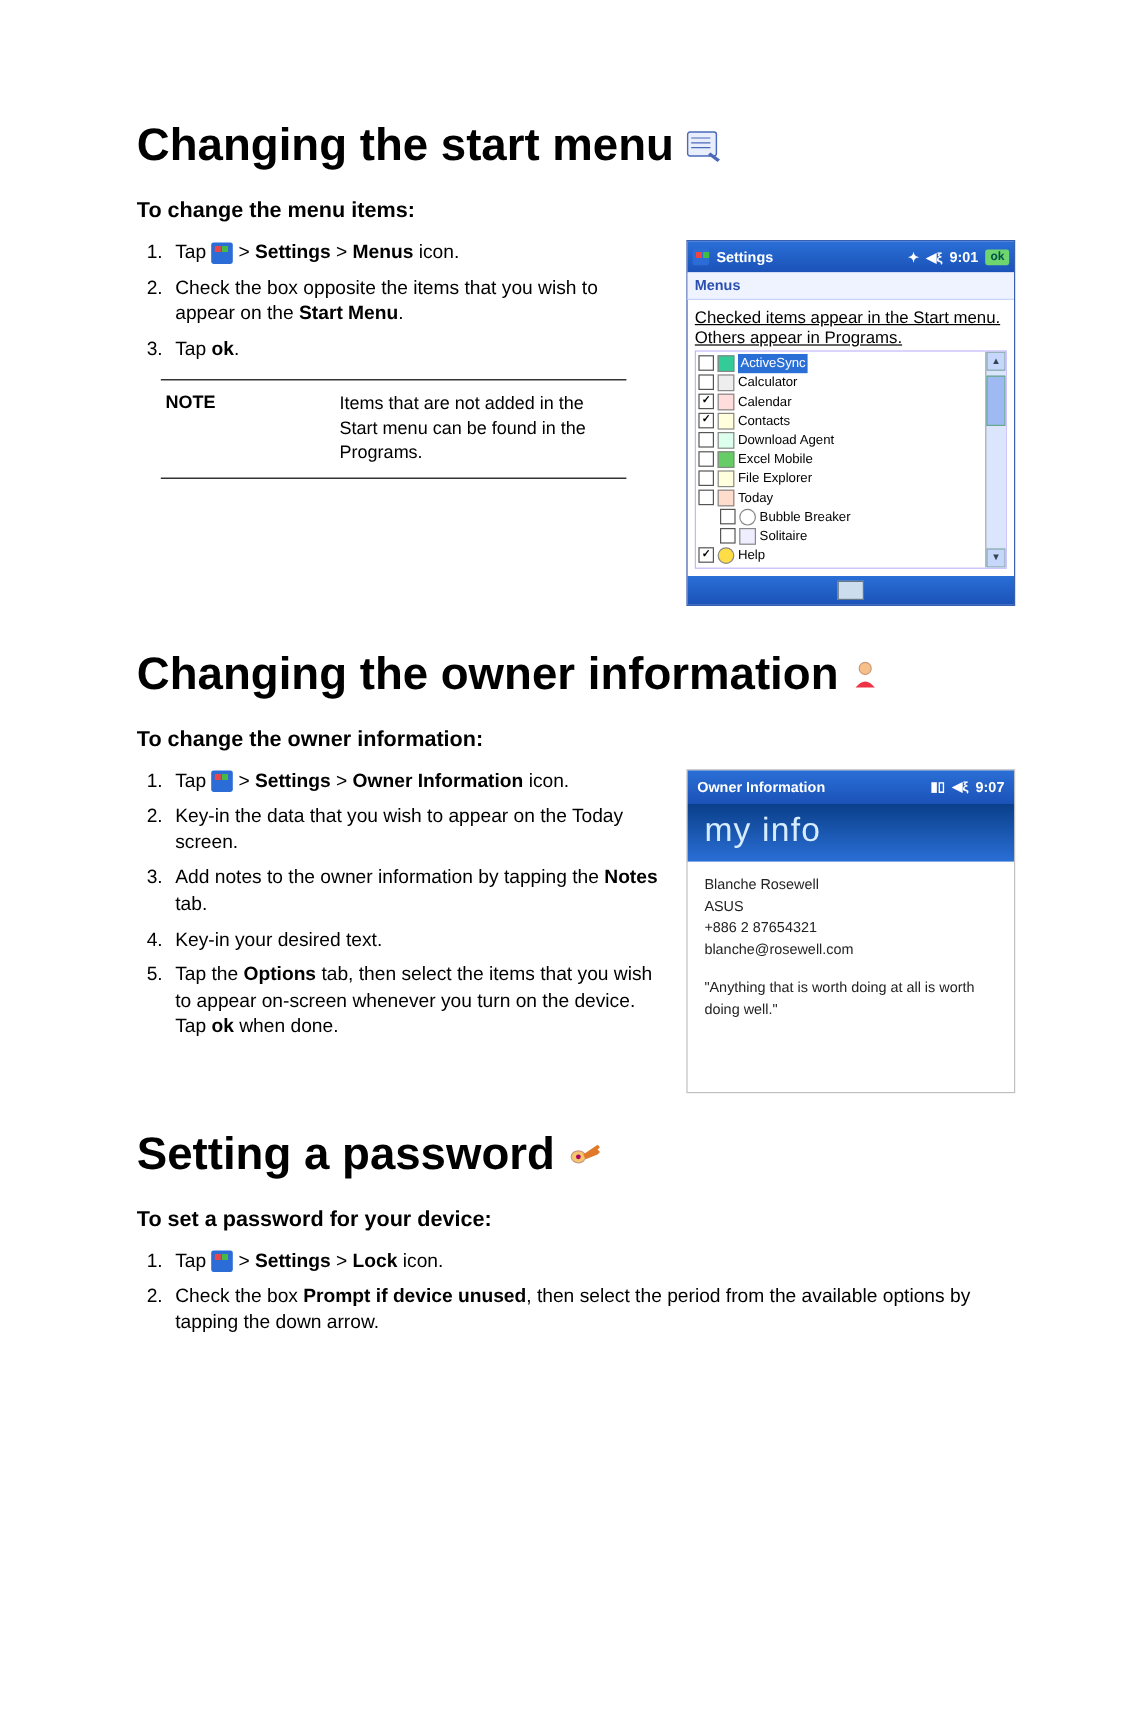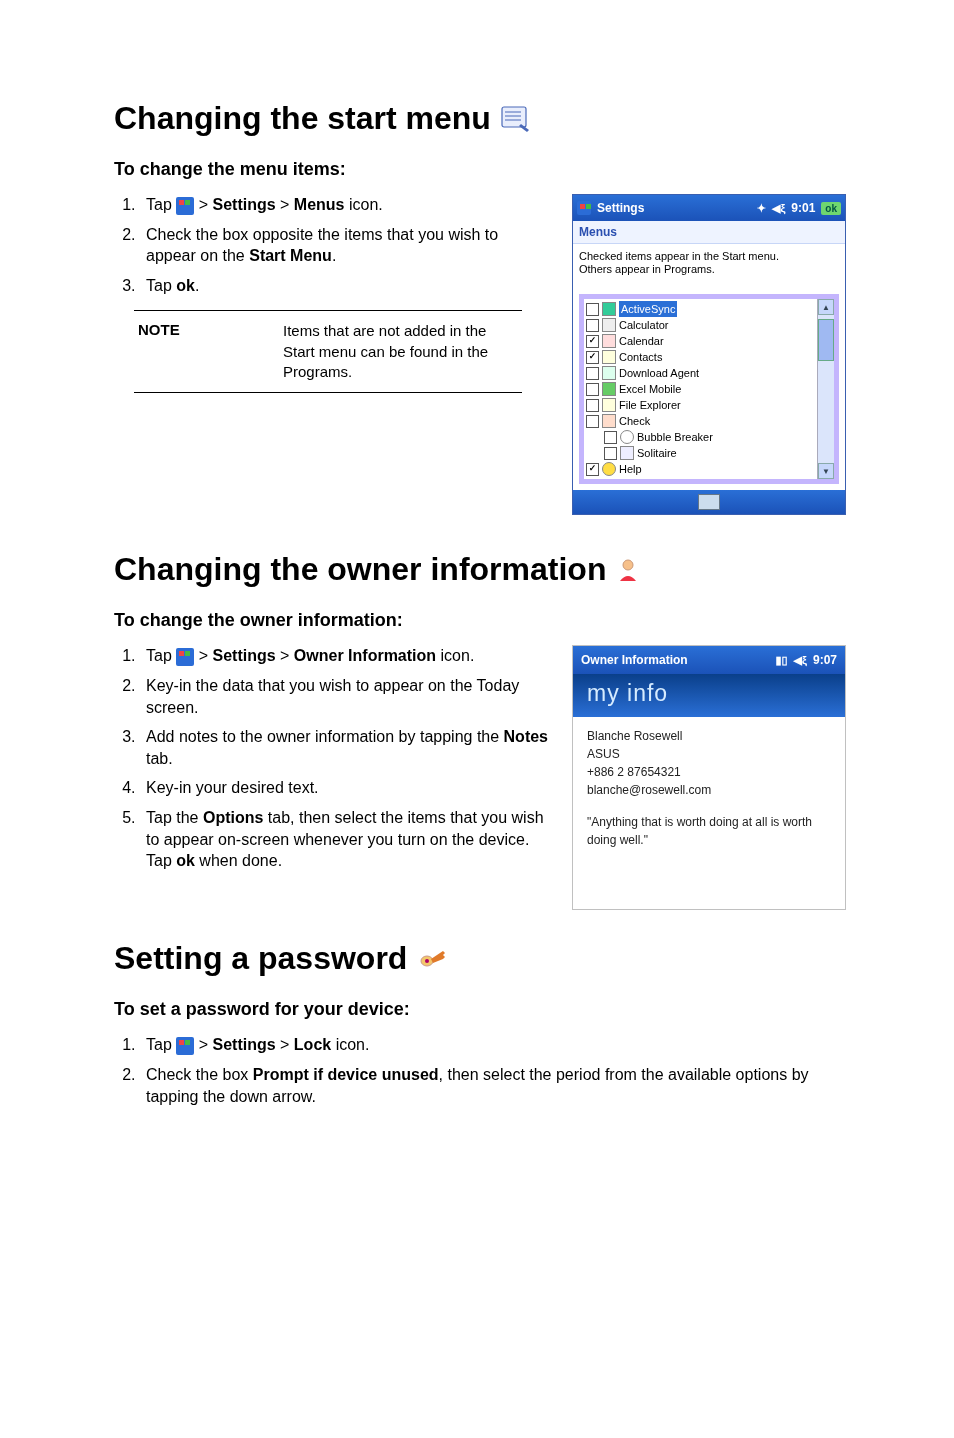--- a/index.html
+++ b/index.html
@@ -7,21 +7,21 @@
     padding: 0;
     font-family: Arial, Helvetica, sans-serif;
     background: #fff;
     width: 954px;
   }
   .page {
     padding: 100px 108px 40px 114px;
     box-sizing: border-box;
   }
   .section-title {
-    font-size: 32px;
+    font-size: 38px;
     font-weight: bold;
     display: flex;
     align-items: center;
     gap: 10px;
     margin-bottom: 18px;
   }
   .sub-title {
     font-size: 18px;
     font-weight: bold;
     margin-top: 22px;
@@ -121,26 +121,27 @@
   }
   .ppc-menus-label {
     background:#eef3ff;
     color:#2a4fb0;
     font-weight:bold;
     padding:4px 6px;
     border-bottom:1px solid #c7d6f7;
   }
   .ppc-desc {
     padding:6px 6px 2px 6px;
-    font-size:11px;
+    font-size:14px;
     line-height:1.2;
+    text-decoration:underline;
   }
   .ppc-tree-wrap {
-    margin:16px 6px 6px 6px;
-    border:5px solid #c4b5fd;
+    margin:0 6px 6px 6px;
+    border:1px solid #c4b5fd;
     height:180px;
     overflow:hidden;
     position:relative;
     display:flex;
   }
   .ppc-tree {
     flex:1;
     padding:2px 2px;
     font-size:11px;
     line-height:16px;
@@ -184,21 +185,21 @@
   .ppc2 {
     width:272px;border:1px solid #c0c0c0;font-family:Tahoma,Arial,sans-serif;font-size:12px;background:#fff;
   }
   .ppc2-title{
     background:linear-gradient(#2a6fd6,#1b52b8);color:#fff;display:flex;align-items:center;padding:4px 8px;height:20px;font-weight:bold;gap:6px;
   }
   .ppc2-title .spacer{flex:1;}
   .ppc2-myinfo{
     background:linear-gradient(#0a3f8a,#2a6fd6);
     color:#d6ecff;
-    font-size:23px;
+    font-size:28px;
     padding:6px 14px 10px 14px;
     letter-spacing:1px;
   }
   .ppc2-body{
     padding:10px 14px 60px 14px;
     font-size:12px;
     line-height:1.5;
     color:#222;
   }
   .ppc2-body .quote{margin-top:14px;}
@@ -305,21 +306,21 @@
                 <span>Excel Mobile</span>
               </div>
               <div class="tree-row">
                 <span class="cb"></span>
                 <span class="ticon fe"></span>
                 <span>File Explorer</span>
               </div>
               <div class="tree-row">
                 <span class="cb"></span>
                 <span class="ticon games"></span>
-                <span>Check</span>
+                <span>Today</span>
               </div>
               <div class="tree-row indent">
                 <span class="cb"></span>
                 <span class="ticon bub"></span>
                 <span>Bubble Breaker</span>
               </div>
               <div class="tree-row indent">
                 <span class="cb"></span>
                 <span class="ticon sol"></span>
                 <span>Solitaire</span>

